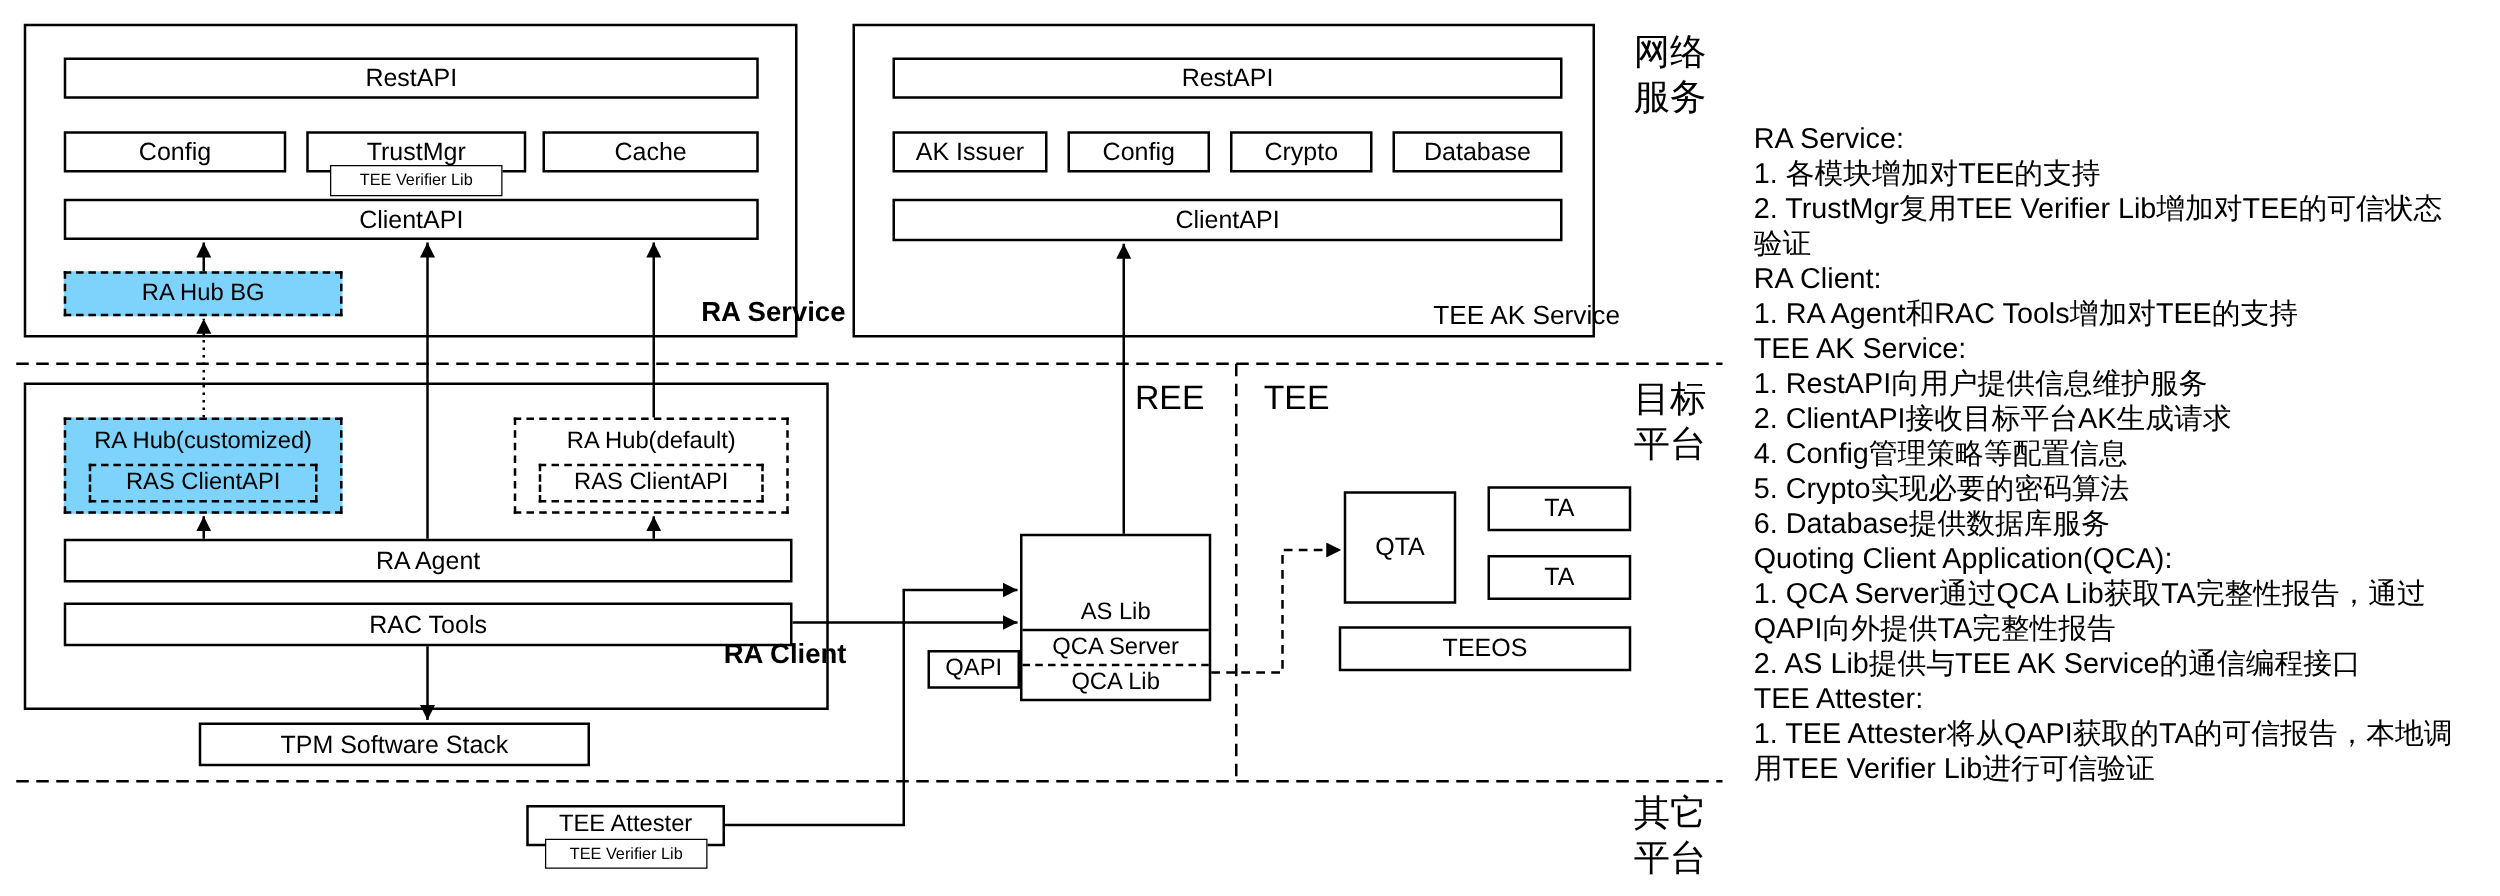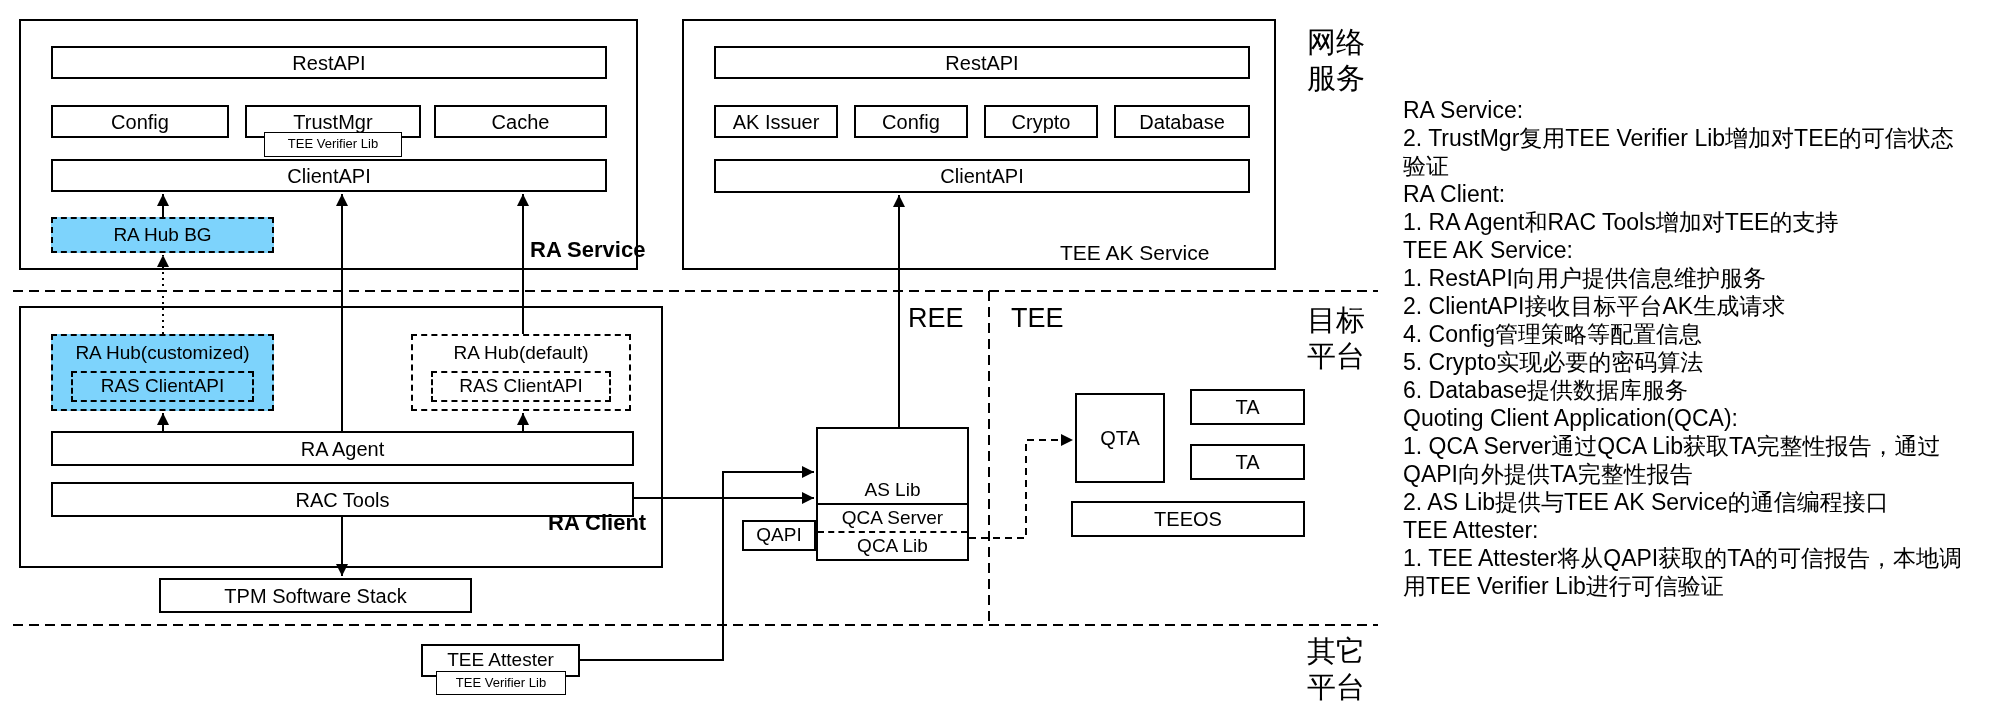--- a/index.html
+++ b/index.html
@@ -18,21 +18,21 @@
   .hub { flex-direction:column; justify-content:flex-start; padding-top:7px; font-size:19px; }
   .hub .inner { position:absolute; left:18px; right:18px; bottom:7px; height:31px;
                 border:2px dashed #000; display:flex; align-items:center; justify-content:center;
                 font-size:19px; background:transparent; }
 
   .qca { flex-direction:column; padding:0; }
   .qcarow { flex:1; width:100%; display:flex; align-items:center; justify-content:center; font-size:19px; }
   .qcarow.solid-div { border-bottom:2px solid #000;margin-top:48px; }
   .qcarow.dash-div  { border-bottom:2px dashed #000; }
 
-  .label { position:absolute; font-size:21px; white-space:nowrap; }
+  .label { position:absolute; font-size:21px; white-space:nowrap;margin-left:31px; }
   .bold { font-weight:bold; font-size:22px; }
   .zone { position:absolute; font-size:29px; line-height:36px; text-align:center; white-space:nowrap; }
   .area-tag { position:absolute; font-size:27px; white-space:nowrap; }
 
   .notes { position:absolute; left:1403px; top:96px; width:595px; font-size:23px;
            line-height:28px; white-space:nowrap; }
 
   svg.wires { position:absolute; left:0; top:0; z-index:1; }
   .small { font-size:13px; }
 </style>
@@ -77,21 +77,21 @@
   <div class="box dashed gray" style="left:51px;top:217px;width:223px;height:36px;font-size:19px;">RA Hub BG</div>
   <div class="label bold" style="left:530px;top:237px;">RA Service</div>
 
   <div class="box" style="left:682px;top:19px;width:594px;height:251px;background:transparent;"></div>
   <div class="box" style="left:714px;top:46px;width:536px;height:33px;">RestAPI</div>
   <div class="box" style="left:714px;top:105px;width:124px;height:33px;">AK Issuer</div>
   <div class="box" style="left:854px;top:105px;width:114px;height:33px;">Config</div>
   <div class="box" style="left:984px;top:105px;width:114px;height:33px;">Crypto</div>
   <div class="box" style="left:1114px;top:105px;width:136px;height:33px;">Database</div>
   <div class="box" style="left:714px;top:159px;width:536px;height:34px;">ClientAPI</div>
-  <div class="label" style="left:1060px;top:241px;width:205px;">TEE AK Service</div>
+  <div class="label" style="left:1060px;top:241px;width:205px;text-align:right;">TEE AK Service</div>
 
   <div class="zone" style="left:1300px;top:24px;width:72px;">
     <div>网络</div>
     <div>服务</div>
   </div>
   <div class="zone" style="left:1300px;top:302px;width:72px;">
     <div>目标</div>
     <div>平台</div>
   </div>
   <div class="zone" style="left:1300px;top:633px;width:72px;">
@@ -126,20 +126,21 @@
   <div class="box" style="left:1075px;top:393px;width:90px;height:90px;">QTA</div>
   <div class="box" style="left:1190px;top:389px;width:115px;height:36px;">TA</div>
   <div class="box" style="left:1190px;top:444px;width:115px;height:36px;">TA</div>
   <div class="box" style="left:1071px;top:501px;width:234px;height:36px;">TEEOS</div>
 
   <div class="box" style="left:421px;top:644px;width:159px;height:33px;font-size:19px;align-items:flex-start;padding-top:4px;">TEE Attester</div>
   <div class="box thin small z2" style="left:436px;top:671px;width:130px;height:24px;">TEE Verifier Lib</div>
 
   <div class="notes">
     <div>RA Service:</div>
+    <div>1. 各模块增加对TEE的支持</div>
     <div>2. TrustMgr复用TEE Verifier Lib增加对TEE的可信状态</div>
     <div>验证</div>
     <div>RA Client:</div>
     <div>1. RA Agent和RAC Tools增加对TEE的支持</div>
     <div>TEE AK Service:</div>
     <div>1. RestAPI向用户提供信息维护服务</div>
     <div>2. ClientAPI接收目标平台AK生成请求</div>
     <div>4. Config管理策略等配置信息</div>
     <div>5. Crypto实现必要的密码算法</div>
     <div>6. Database提供数据库服务</div>

